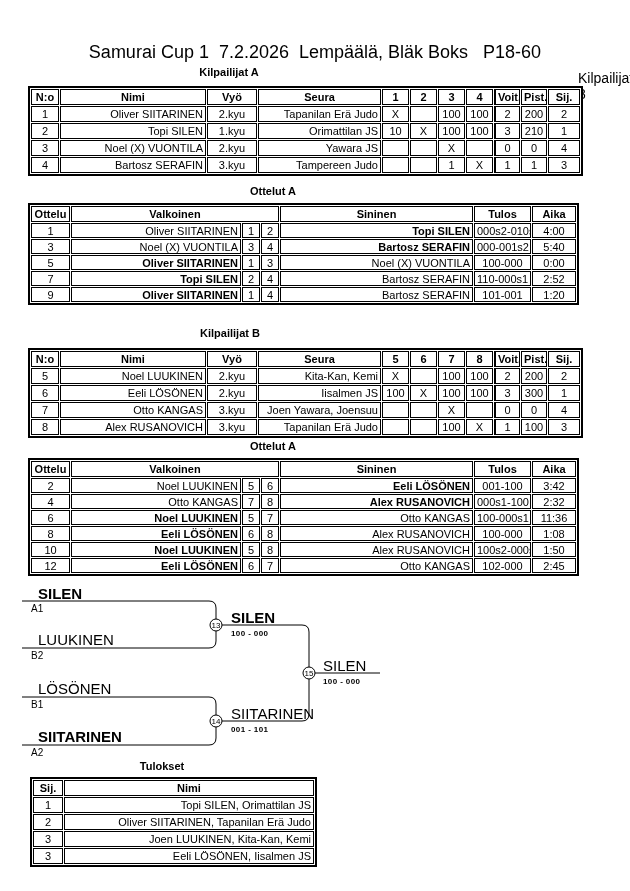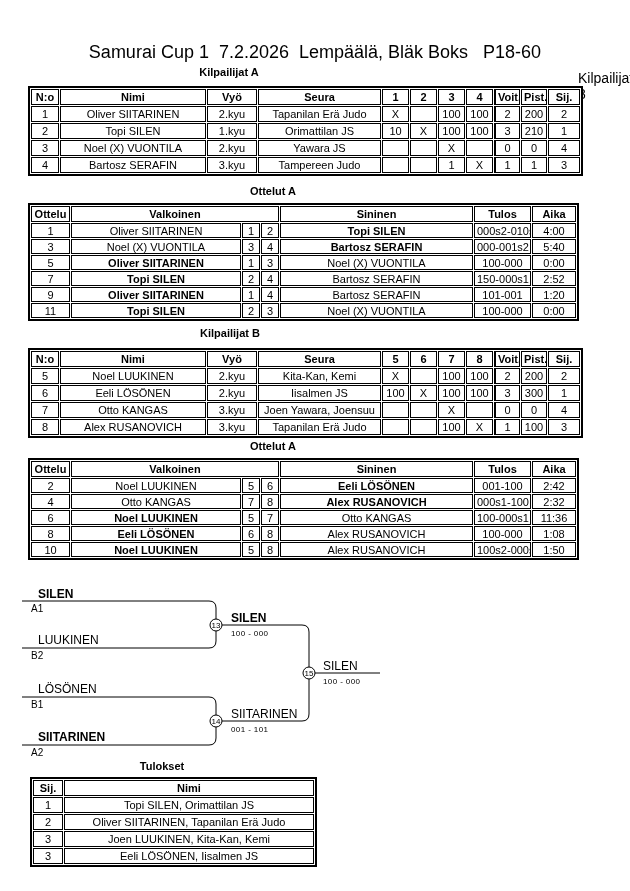--- a/index.html
+++ b/index.html
@@ -22,28 +22,28 @@
     position:absolute; border:2px solid #000;
     border-collapse:separate; border-spacing:1px;
     table-layout:fixed; background:#fff;
   }
   table.sheet th, table.sheet td {
     border:1px solid #000; font-size:11px; padding:0 2px;
     overflow:hidden; white-space:nowrap; vertical-align:middle; height:16px;
   }
   table.sheet th { font-weight:bold; text-align:center; }
   table.ot td { height:15px; }
-  .al { text-align:center; }
+  .al { text-align:right; }
   .ac { text-align:center; }
   td.mx { font-size:10px; padding:0; text-align:center; }
   .sep { border-left-width:2px !important; }
   td.res { font-size:10px; padding:0; text-align:center; }
-  .bname { position:absolute; font-size:12px; line-height:12px; white-space:nowrap; }
+  .bname { position:absolute; font-size:15px; line-height:12px; white-space:nowrap; }
   .bseed { position:absolute; font-size:10px; line-height:11px; }
-  .bscore { position:absolute; font-size:8px; line-height:9px; letter-spacing:0.4px; }
+  .bscore { position:absolute; font-size:8px; line-height:9px; letter-spacing:0.4px;font-weight:bold; }
   svg { position:absolute; }
 </style>
 </head>
 <body>
 
 <div class="page-title">Samurai Cup 1  7.2.2026  Lempäälä, Bläk Boks   P18-60</div>
 <div class="sec-title" style="left:229px;top:66px">Kilpailijat A</div>
 <div class="small-note" style="left:546px;top:70px">Kilpailijat: 8</div>
 
 <table class="sheet kt" style="left:28px;top:86px;width:539px">
@@ -178,40 +178,31 @@
       <td class="al">Noel (X) VUONTILA</td>
       <td class="res">100-000</td>
       <td class="ac">0:00</td>
     </tr>
     <tr>
       <td class="ac">7</td>
       <td class="al" style="font-weight: bold;">Topi SILEN</td>
       <td class="ac">2</td>
       <td class="ac">4</td>
       <td class="al">Bartosz SERAFIN</td>
-      <td class="res">150-000s1</td>
+      <td class="res">110-000s1</td>
       <td class="ac">2:52</td>
     </tr>
     <tr>
       <td class="ac">9</td>
       <td class="al" style="font-weight: bold;">Oliver SIITARINEN</td>
       <td class="ac">1</td>
       <td class="ac">4</td>
       <td class="al">Bartosz SERAFIN</td>
       <td class="res">101-001</td>
       <td class="ac">1:20</td>
-    </tr>
-    <tr>
-      <td class="ac">11</td>
-      <td class="al" style="font-weight: bold;">Topi SILEN</td>
-      <td class="ac">2</td>
-      <td class="ac">3</td>
-      <td class="al">Noel (X) VUONTILA</td>
-      <td class="res">100-000</td>
-      <td class="ac">0:00</td>
     </tr>
   </tbody>
 </table>
 
 <div class="sec-title" style="left:230px;top:327px">Kilpailijat B</div>
 <table class="sheet kt" style="left:28px;top:348px;width:539px">
   <colgroup>
       <col style="width:28px">
       <col style="width:146px">
       <col style="width:50px">
@@ -316,21 +307,21 @@
   </tr>
     </thead>
   <tbody>
     <tr>
       <td class="ac">2</td>
       <td class="al">Noel LUUKINEN</td>
       <td class="ac">5</td>
       <td class="ac">6</td>
       <td class="al" style="font-weight: bold;">Eeli LÖSÖNEN</td>
       <td class="res">001-100</td>
-      <td class="ac">2:42</td>
+      <td class="ac">3:42</td>
     </tr>
     <tr>
       <td class="ac">4</td>
       <td class="al">Otto KANGAS</td>
       <td class="ac">7</td>
       <td class="ac">8</td>
       <td class="al" style="font-weight: bold;">Alex RUSANOVICH</td>
       <td class="res">000s1-100</td>
       <td class="ac">2:32</td>
     </tr>
@@ -353,20 +344,29 @@
       <td class="ac">1:08</td>
     </tr>
     <tr>
       <td class="ac">10</td>
       <td class="al" style="font-weight: bold;">Noel LUUKINEN</td>
       <td class="ac">5</td>
       <td class="ac">8</td>
       <td class="al">Alex RUSANOVICH</td>
       <td class="res">100s2-000s1</td>
       <td class="ac">1:50</td>
+    </tr>
+    <tr>
+      <td class="ac">12</td>
+      <td class="al" style="font-weight: bold;">Eeli LÖSÖNEN</td>
+      <td class="ac">6</td>
+      <td class="ac">7</td>
+      <td class="al">Otto KANGAS</td>
+      <td class="res">102-000</td>
+      <td class="ac">2:45</td>
     </tr>
   </tbody>
 </table>
 
 <svg style="left:0;top:580px" width="630" height="180" viewBox="0 0 630 180">
   <path d="M22,21 H209 Q216,21 216,28 V61 Q216,68 209,68 H22" fill="none" stroke="#000" stroke-width="1"></path>
   <path d="M22,117 H209 Q216,117 216,124 V158 Q216,165 209,165 H22" fill="none" stroke="#000" stroke-width="1"></path>
   <path d="M216,45 H302 Q309,45 309,52 V134 Q309,141 302,141 H216" fill="none" stroke="#000" stroke-width="1"></path>
   <path d="M309,93 H380" fill="none" stroke="#000" stroke-width="1"></path>
   <circle cx="216" cy="45" r="6" fill="#fff" stroke="#000" stroke-width="1"></circle>

